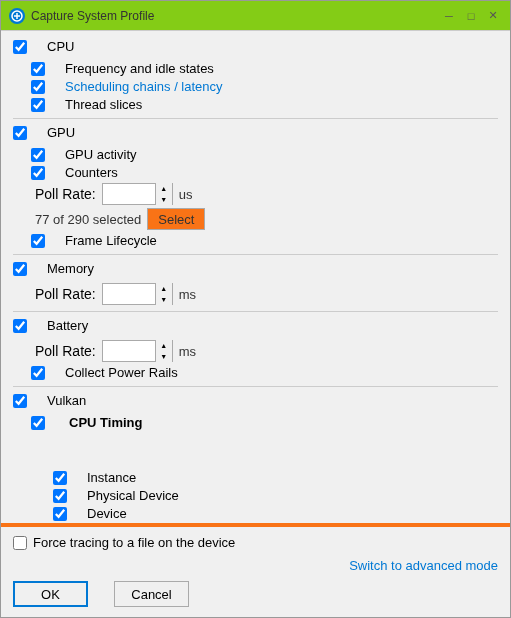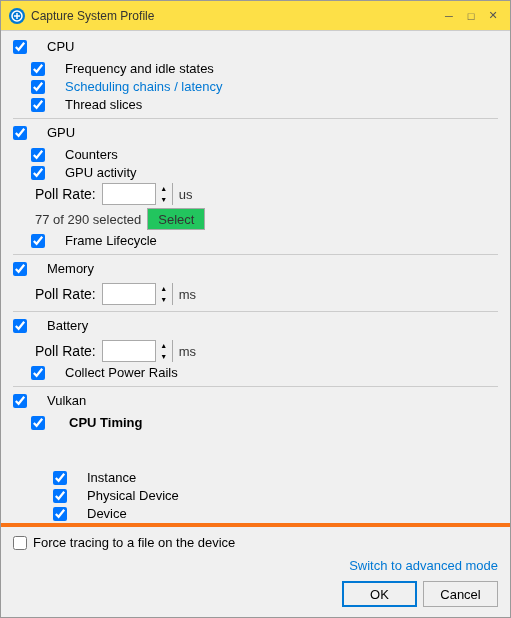--- a/index.html
+++ b/index.html
@@ -16,21 +16,21 @@
     .window {
       width: 511px;
       height: 618px;
       background: #f0f0f0;
       border: 1px solid #999;
       box-shadow: 2px 2px 8px rgba(0,0,0,0.3);
       display: flex;
       flex-direction: column;
     }
     .titlebar {
-      background: #fde047;
+      background: #84cc16;
       height: 30px;
       display: flex;
       align-items: center;
       padding: 0 8px;
       border-bottom: 1px solid #ccc;
       user-select: none;
     }
     .titlebar-icon {
       width: 16px;
       height: 16px;
@@ -154,21 +154,21 @@
       color: #333;
     }
     .select-info {
       font-size: 13px;
       color: #333;
     }
     .select-btn {
       height: 22px;
       padding: 0 10px;
       border: 1px solid #aaa;
-      background: #22c55e;
+      background: #f97316;
       cursor: pointer;
       font-size: 13px;
       color: #333;
     }
     .subsection-label {
       font-weight: 600;
       font-size: 13px;
       padding-left: 4px;
     }
     .footer {
@@ -196,22 +196,21 @@
       text-align: center;
     }
     .footer-link {
       color: #0078d4;
       text-decoration: none;
       font-size: 13px;
       cursor: pointer;
     }
     .footer-buttons {
       display: flex;
-      justify-content: flex-end;
-      gap: 6px;
+      gap: 26px;
     }
     .btn-ok {
       width: 75px;
       height: 26px;
       border: 2px solid #0078d4;
       background: #f0f0f0;
       cursor: pointer;
       font-size: 13px;
       color: #000;
     }
@@ -279,25 +278,25 @@
     <div class="section">
       <div class="section-header">
         <div class="check-row">
           <input type="checkbox" checked="" style="">
           <label>GPU</label>
         </div>
       </div>
       <div class="section-body">
         <div class="check-row">
           <input type="checkbox" checked="" style="">
+          <label>GPU activity</label>
+        </div>
+        <div class="check-row">
+          <input type="checkbox" checked="" style="">
           <label>Counters</label>
-        </div>
-        <div class="check-row">
-          <input type="checkbox" checked="" style="">
-          <label>GPU activity</label>
         </div>
         <div class="poll-row">
           <label>Poll Rate:</label>
           <div class="spinbox">
             <input type="text" style="">
             <div class="spinbox-btns">
               <button>▲</button>
               <button>▼</button>
             </div>
           </div>

